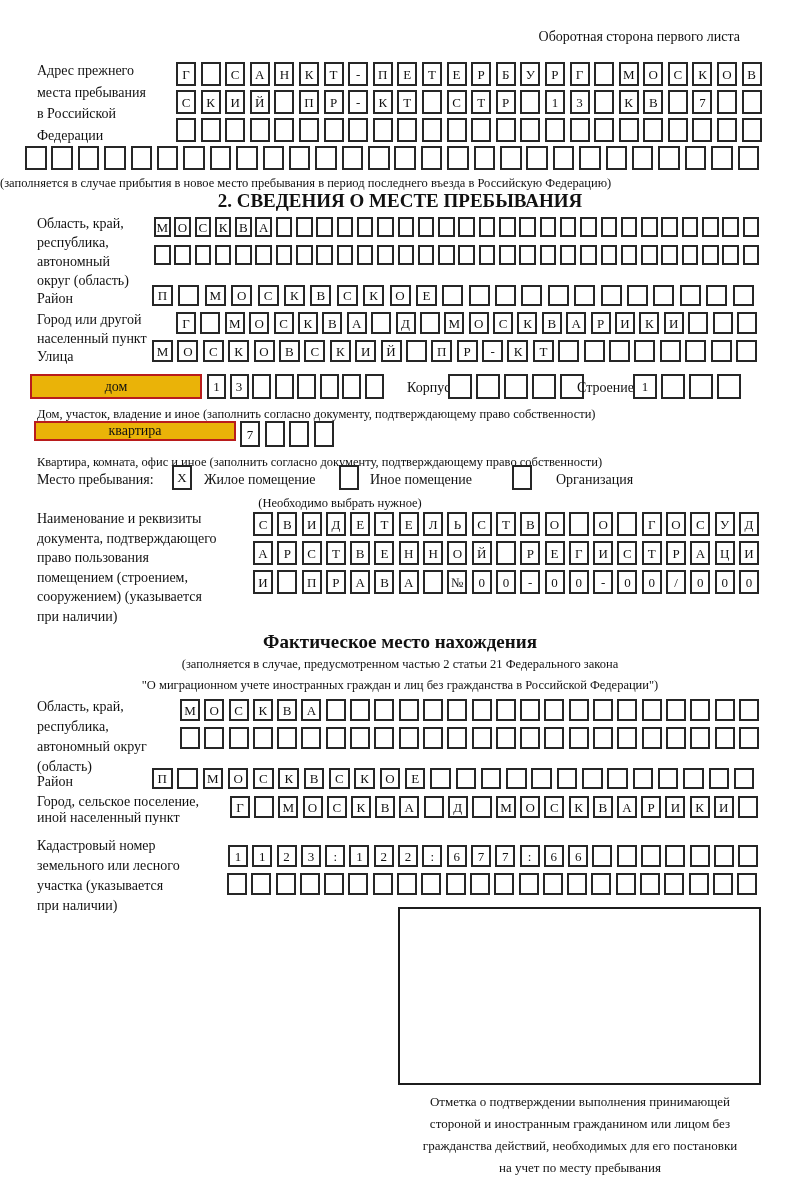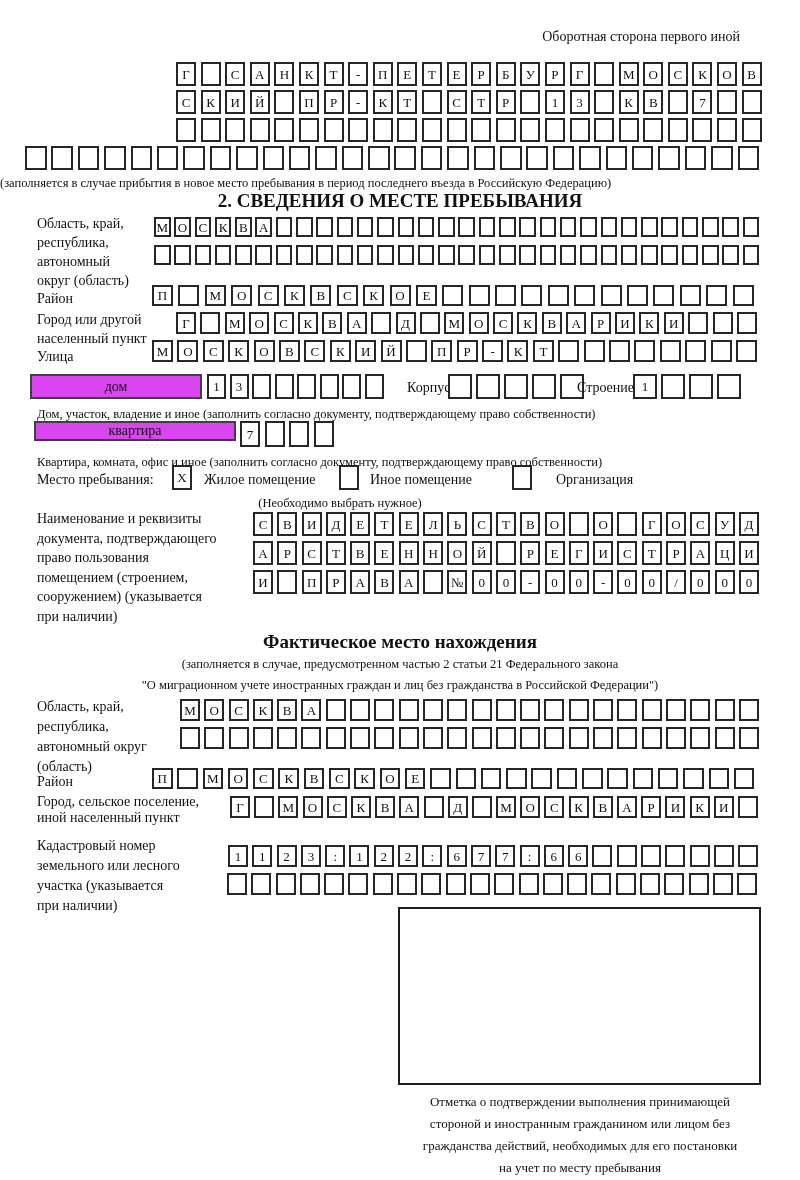--- a/index.html
+++ b/index.html
@@ -8,21 +8,21 @@
   .sheet{position:relative;width:800px;height:1180px;background:#fff;}
 
   
   .lbl{position:absolute;font-size:14px;line-height:19px;white-space:pre-line;}
   .note{position:absolute;font-size:12.5px;line-height:20px;white-space:pre-line;}
   .title{position:absolute;left:0;width:100%;text-align:center;font-weight:bold;font-size:19px;}
   .cellrow{position:absolute;display:flex;gap:var(--g,4.5px);}
   .cellrow .cell{box-sizing:border-box;flex:0 0 var(--w,20px);width:var(--w,20px);height:var(--h,24px);
         border:2px solid #262626;background:#fff;display:flex;align-items:center;justify-content:center;
         font-size:13px;line-height:1;}
-  .wbox{position:absolute;box-sizing:border-box;border:2px solid #404040;background:#d946ef;
+  .wbox{position:absolute;box-sizing:border-box;border:2px solid #b91c1c;background:#eab308;
         display:flex;align-items:center;justify-content:center;font-size:14px;}
   .cbox{position:absolute;box-sizing:border-box;width:20px;height:25px;border:2px solid #262626;
         background:#fff;display:flex;align-items:center;justify-content:center;font-size:13px;}
 
   
   #back-note{top:27px;right:60px;font-size:14px;}
   #prev-address-label{left:37px;top:60px;line-height:21.5px;}
   #adres-r1{left:176px;top:62px;--w:20px;--g:4.6px;--h:24px;}
   #adres-r2{left:176px;top:90px;--w:20px;--g:4.6px;--h:24px;}
   #adres-r3{left:176px;top:118px;--w:20px;--g:4.6px;--h:24px;}
@@ -83,22 +83,26 @@
   #stamp-box{position:absolute;left:398px;top:907px;width:363px;height:178px;
              box-sizing:border-box;border:2px solid #1c1c1c;background:#fff;}
   #stamp-caption{left:396px;top:1091px;width:368px;text-align:center;
                  font-size:13px;line-height:22px;white-space:pre-line;}
 </style>
 </head>
 <body>
 
 <div class="sheet">
 
-  <div class="lbl" id="back-note">Оборотная сторона первого иной</div>
-
+  <div class="lbl" id="back-note">Оборотная сторона первого листа</div>
+
+  <div class="lbl" id="prev-address-label">Адрес прежнего
+места пребывания
+в Российской
+Федерации</div>
   <div class="cellrow" id="adres-r1">
       <span class="cell">Г</span>
       <span class="cell"></span>
       <span class="cell">С</span>
       <span class="cell">А</span>
       <span class="cell">Н</span>
       <span class="cell">К</span>
       <span class="cell">Т</span>
       <span class="cell">-</span>
       <span class="cell">П</span>

